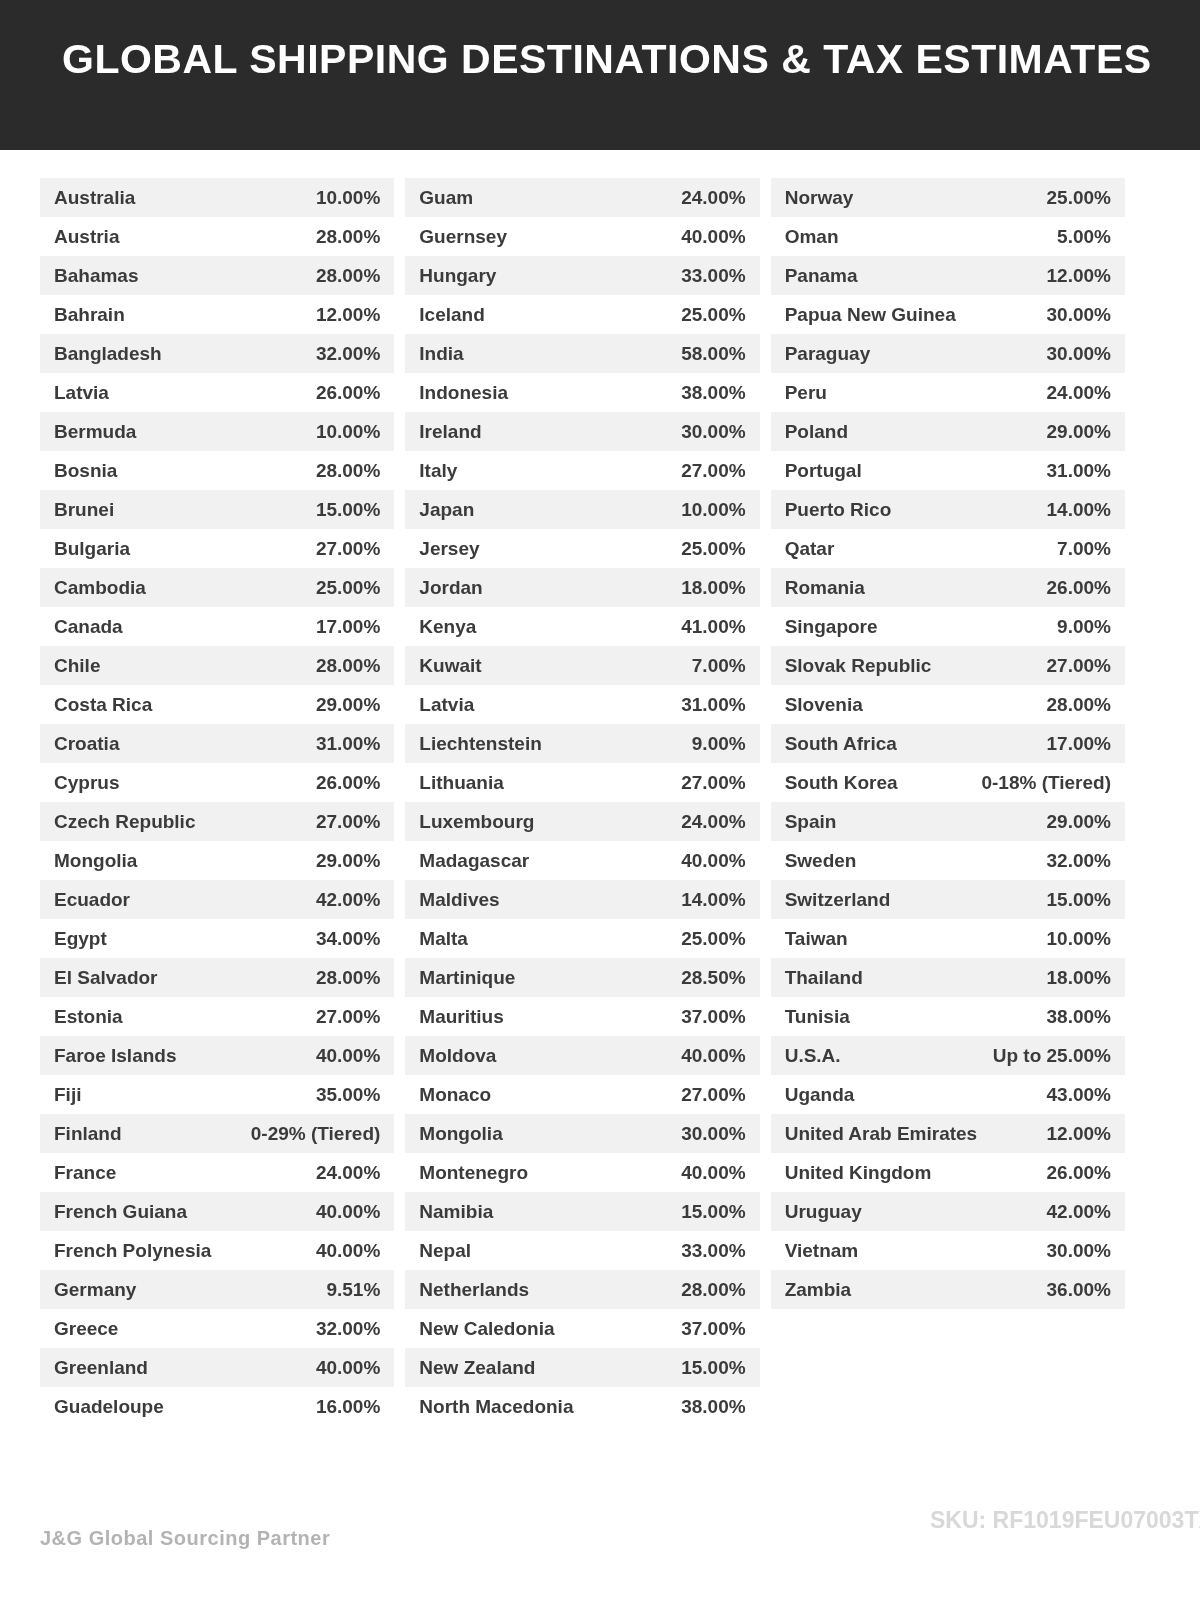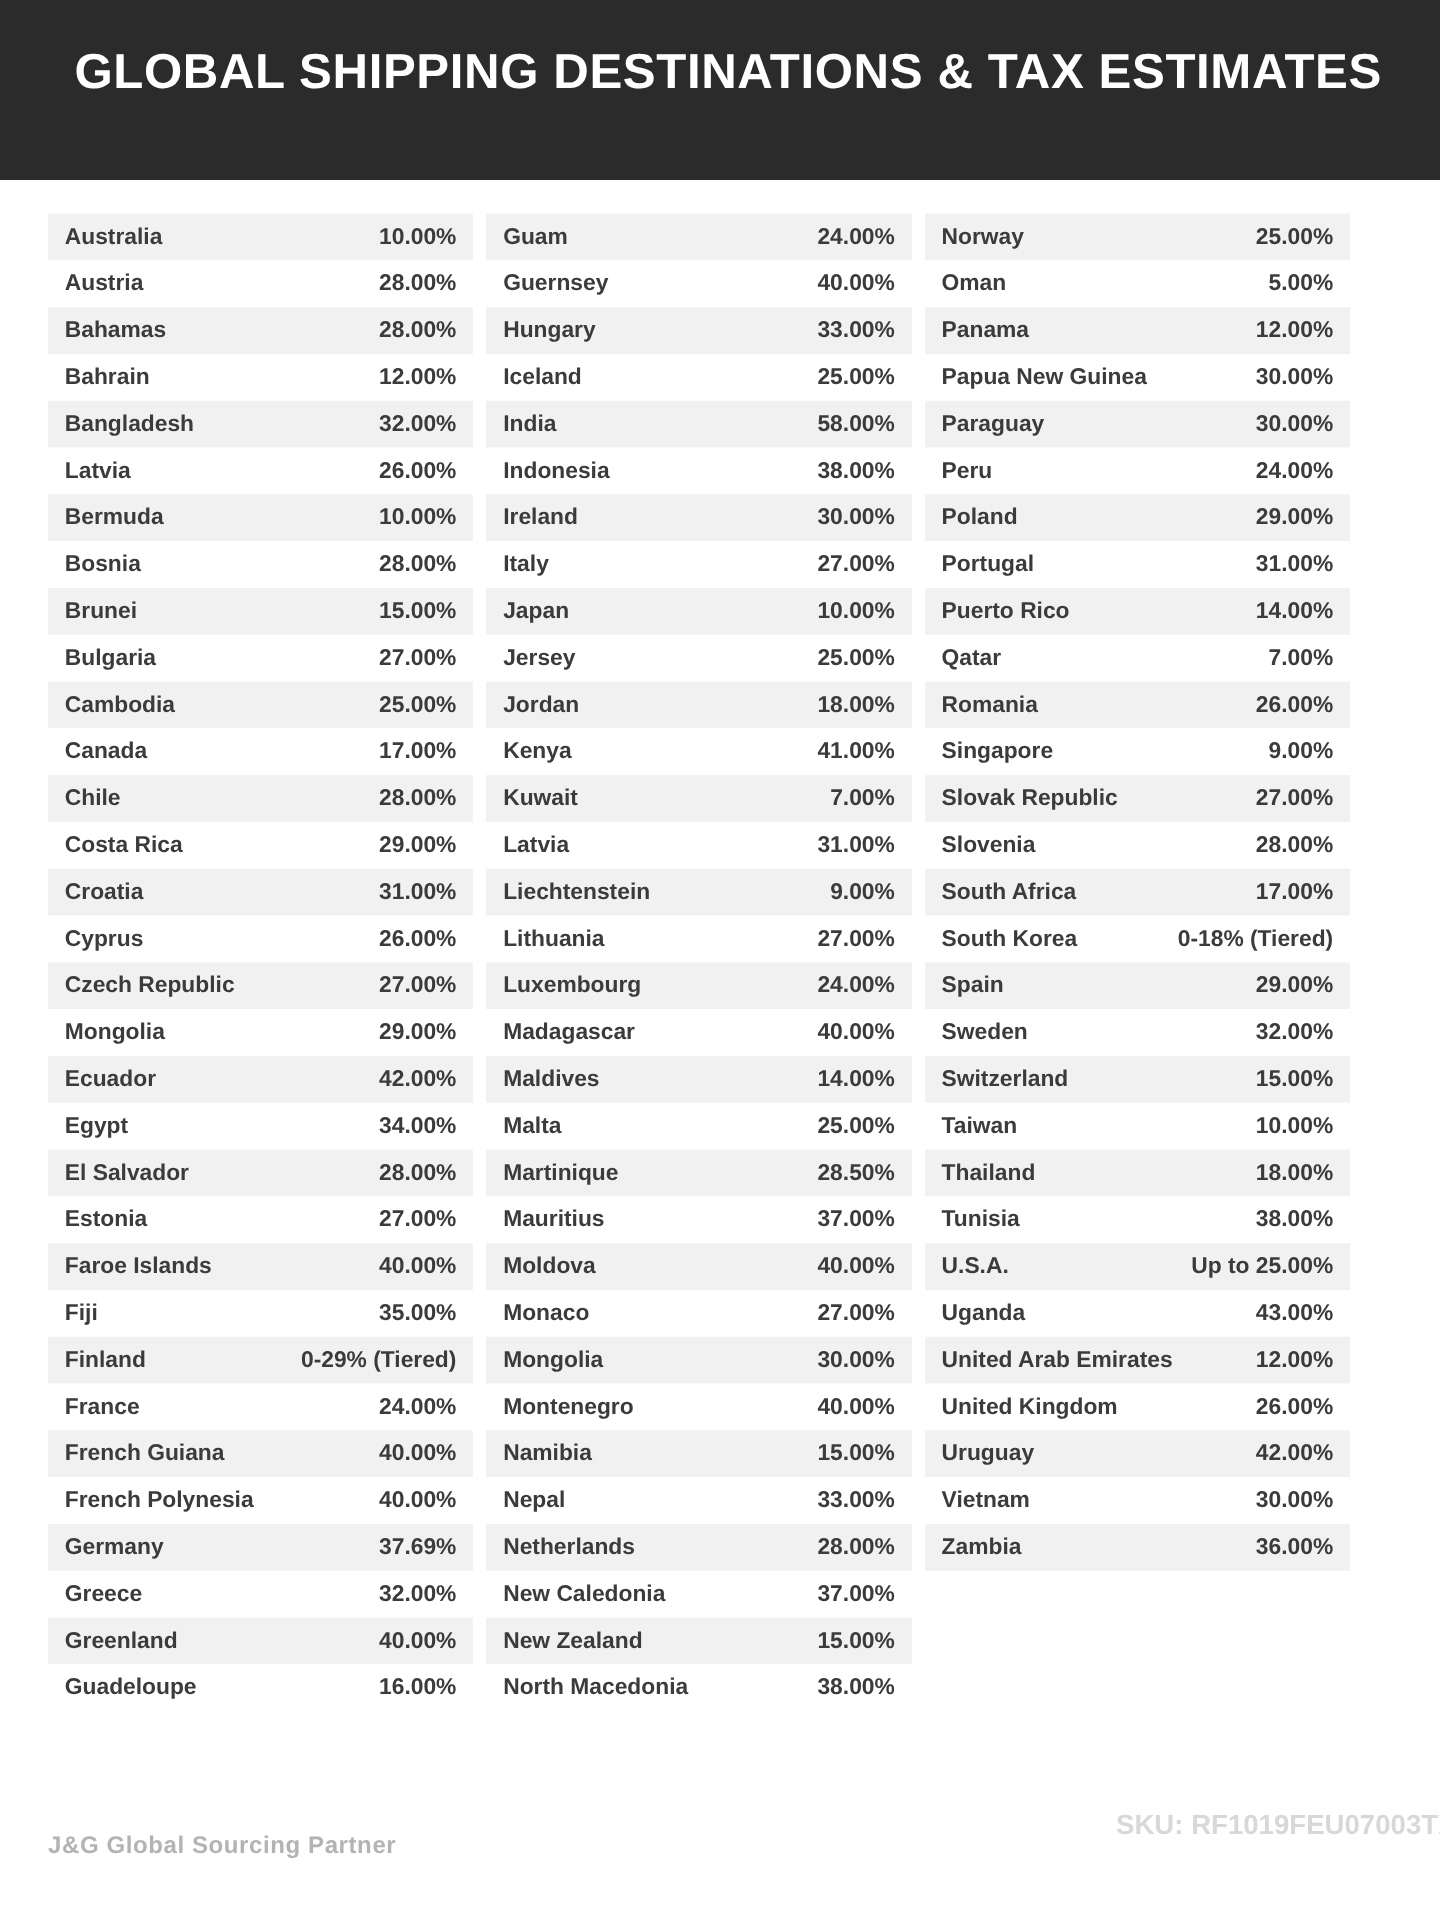--- a/index.html
+++ b/index.html
@@ -206,21 +206,21 @@
         <div class="row">
           <span class="country">French Guiana</span>
           <span class="rate">40.00%</span>
         </div>
         <div class="row">
           <span class="country">French Polynesia</span>
           <span class="rate">40.00%</span>
         </div>
         <div class="row">
           <span class="country">Germany</span>
-          <span class="rate">37.69%</span>
+          <span class="rate">9.51%</span>
         </div>
         <div class="row">
           <span class="country">Greece</span>
           <span class="rate">32.00%</span>
         </div>
         <div class="row">
           <span class="country">Greenland</span>
           <span class="rate">40.00%</span>
         </div>
         <div class="row">

